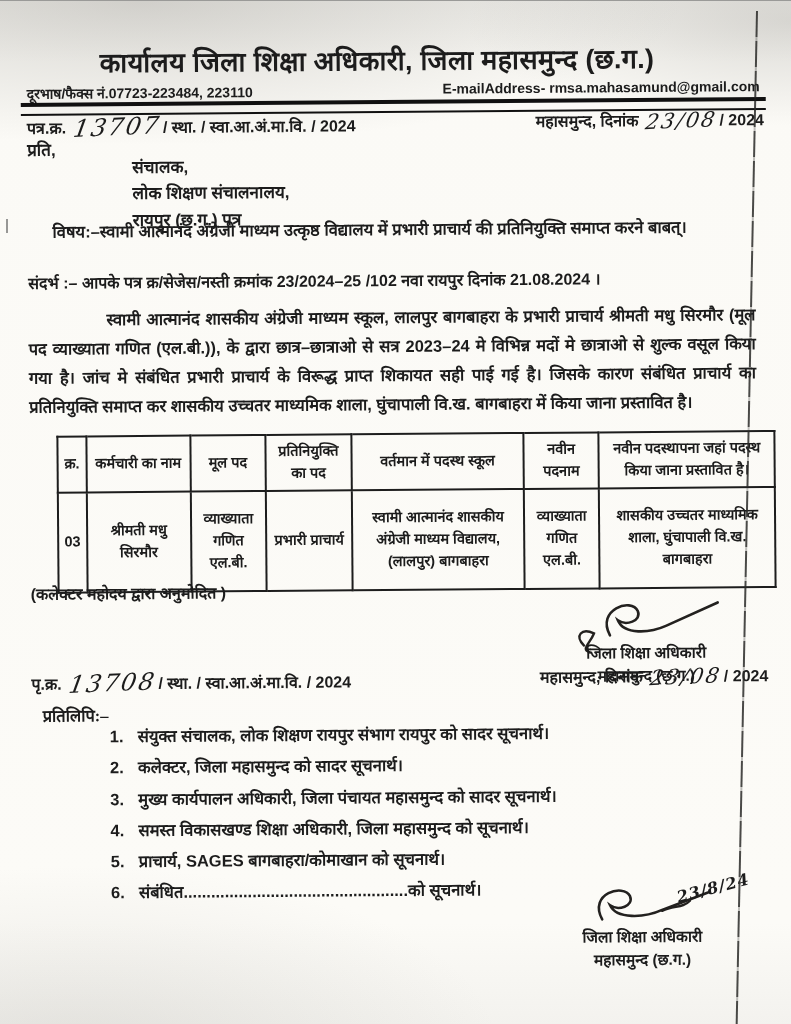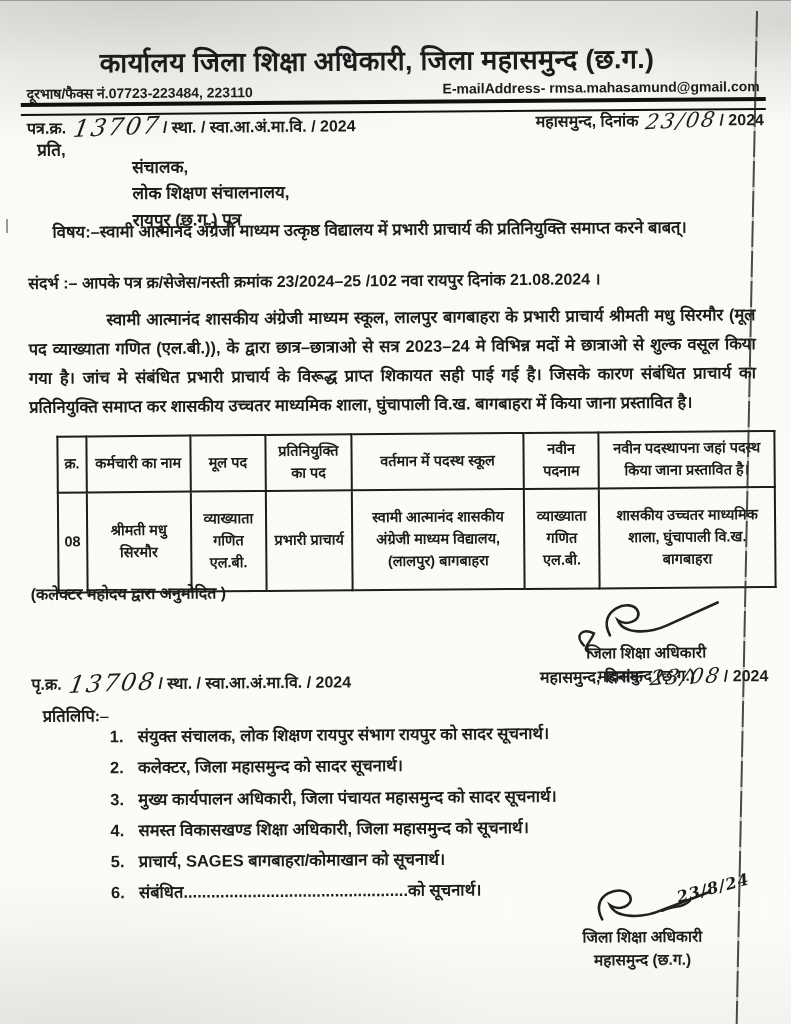--- a/index.html
+++ b/index.html
@@ -32,21 +32,21 @@
     font-family:"DejaVu Serif","DejaVu Sans",serif;
     font-style:italic;font-weight:400;
     font-size:24px;line-height:1;
     transform:skewX(-12deg) rotate(-2deg);
     letter-spacing:2px;
     padding:0 3px;
     position:relative;top:2px;
   }
   .handwrite.small{font-size:21px;}
 
-  .to-label{left:40px;top:134px;font-size:17px;font-weight:bold;}
+  .to-label{left:30px;top:134px;font-size:17px;font-weight:bold;}
   .recipient{left:135px;top:152px;font-size:17px;font-weight:bold;line-height:1.55;}
 
   .subject-row{left:30px;top:216px;width:720px;display:flex;font-size:16.5px;font-weight:bold;}
   .subject-row .lbl{flex:0 0 72px;text-align:right;}
   .subject-row .txt{flex:1;line-height:1.55;}
   .reference-row{left:30px;top:268px;width:745px;font-size:16px;font-weight:bold;}
 
   .body-par{
     left:30px;top:302px;width:727px;
     font-size:16.5px;line-height:1.76;text-align:justify;
@@ -141,21 +141,21 @@
             <th>कर्मचारी का नाम</th>
             <th>मूल पद</th>
             <th>प्रतिनियुक्ति का पद</th>
             <th>वर्तमान में पदस्थ स्कूल</th>
             <th>नवीन पदनाम</th>
             <th>नवीन पदस्थापना जहां पदस्थ किया जाना प्रस्तावित है।</th>
           </tr>
         </thead>
         <tbody>
           <tr>
-            <td>08</td>
+            <td>03</td>
             <td>श्रीमती मधु सिरमौर</td>
             <td>व्याख्याता गणित एल.बी.</td>
             <td>प्रभारी प्राचार्य</td>
             <td>स्वामी आत्मानंद शासकीय अंग्रेजी माध्यम विद्यालय, (लालपुर) बागबाहरा</td>
             <td>व्याख्याता गणित एल.बी.</td>
             <td>शासकीय उच्चतर माध्यमिक शाला, घुंचापाली वि.ख. बागबाहरा</td>
           </tr>
         </tbody>
       </table>
     </div>

